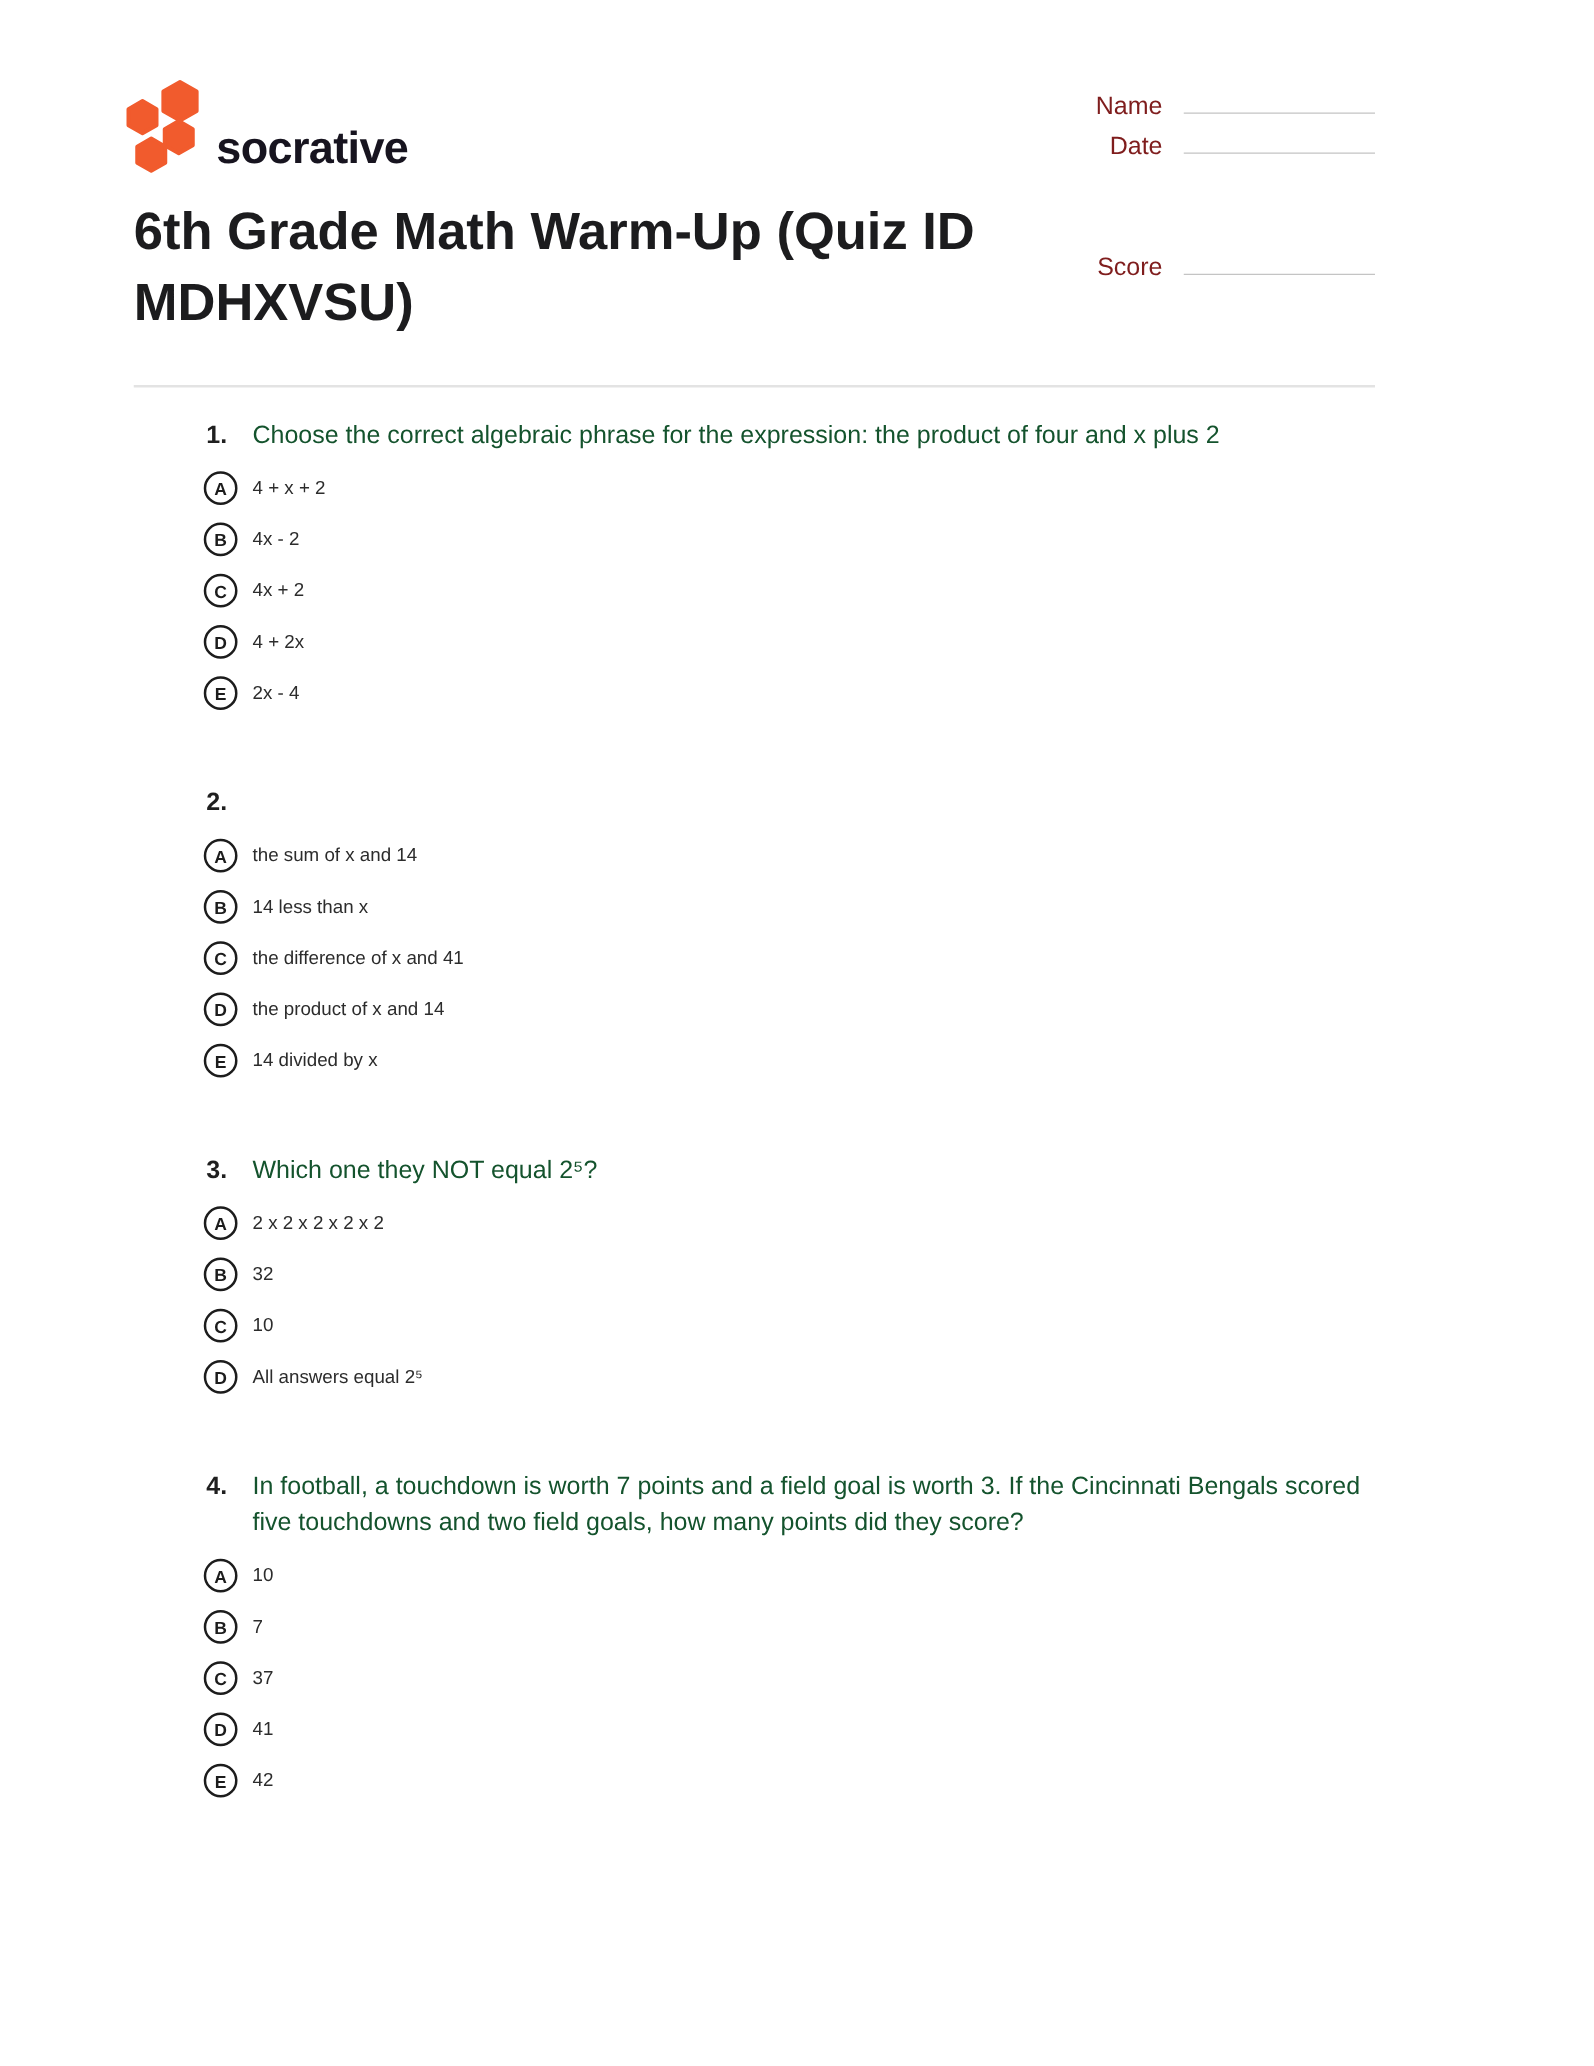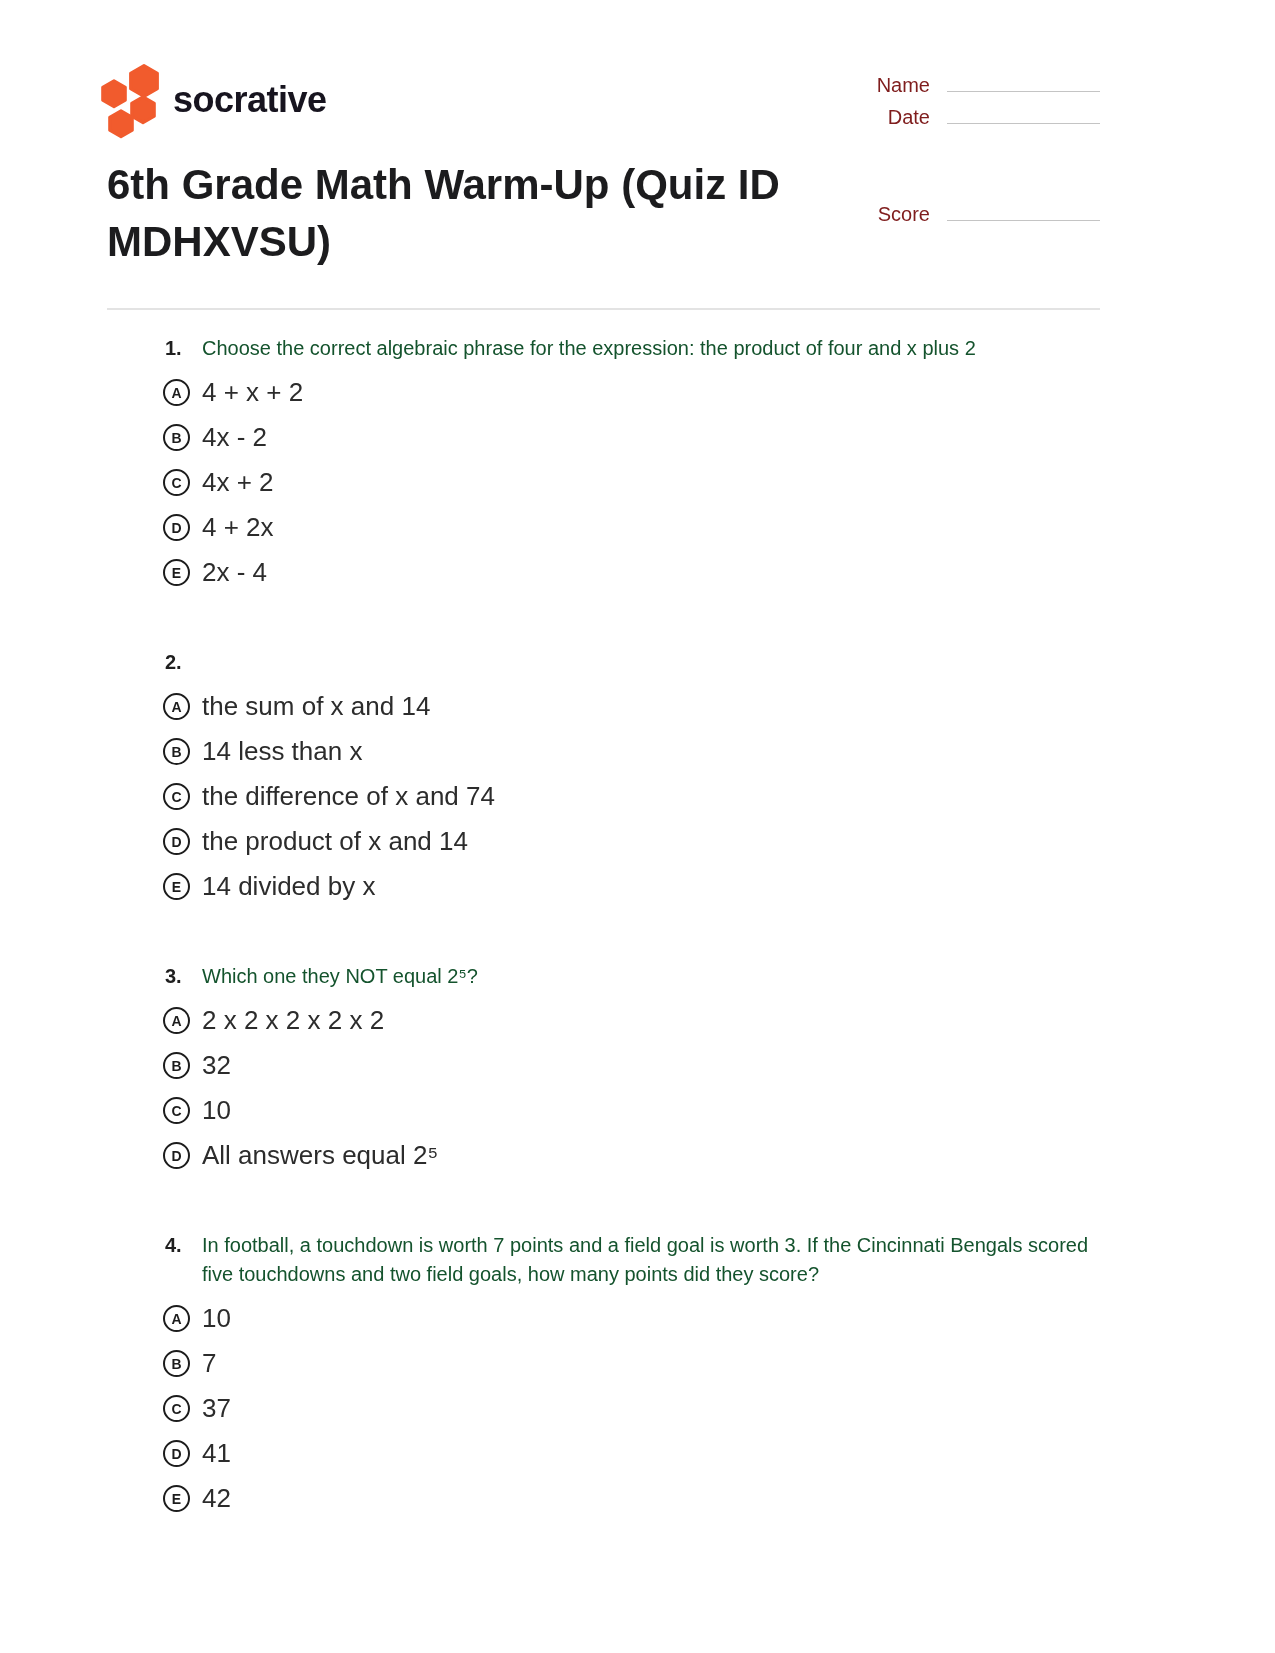--- a/index.html
+++ b/index.html
@@ -14,21 +14,21 @@
     color: #222222;
   }
 
   
   .header-row {
     display: flex;
     justify-content: space-between;
     align-items: flex-start;
     padding: 60px 175px 0 96px;
   }
-  .logo { display: flex; align-items: center; }
+  .logo { display: flex; align-items: flex-end; }
   .logo svg { display: block; }
   .logo-text {
     font-size: 36px;
     font-weight: 700;
     color: #17141f;
     margin-left: 11px;
     letter-spacing: -0.5px;
   }
   .fields-col { width: 226px; padding-top: 14px; }
   .field-row { display: flex; align-items: baseline; margin-bottom: 9px; }
@@ -101,21 +101,21 @@
     justify-content: center;
     flex-shrink: 0;
     background: #ffffff;
   }
   .bubble-letter {
     font-size: 14px;
     font-weight: 700;
     color: #1c1c1c;
     line-height: 1;
   }
-  .opt-text { margin-left: 12px; font-size: 26px; color: #2c2c2c; }
+  .opt-text { margin-left: 12px; font-size: 15px; color: #2c2c2c; }
 </style>
 </head>
 <body>
 
 <div class="page">
 
   <div class="header-row">
     <div class="logo">
       <svg width="66" height="79" viewBox="0 0 66 79" aria-hidden="true">
         <polygon points="48,5.5 34.6,13.2 34.6,28.8 48,36.5 61.4,28.8 61.4,13.2" stroke-linejoin="round" stroke-width="3" stroke="#F15B2D" fill="#F15B2D"></polygon>
@@ -205,21 +205,21 @@
         <div class="option">
           <span class="bubble">
               <span class="bubble-letter">B</span>
             </span>
           <span class="opt-text">14 less than x</span>
         </div>
         <div class="option">
           <span class="bubble">
               <span class="bubble-letter">C</span>
             </span>
-          <span class="opt-text">the difference of x and 74</span>
+          <span class="opt-text">the difference of x and 41</span>
         </div>
         <div class="option">
           <span class="bubble">
               <span class="bubble-letter">D</span>
             </span>
           <span class="opt-text">the product of x and 14</span>
         </div>
         <div class="option">
           <span class="bubble">
               <span class="bubble-letter">E</span>

